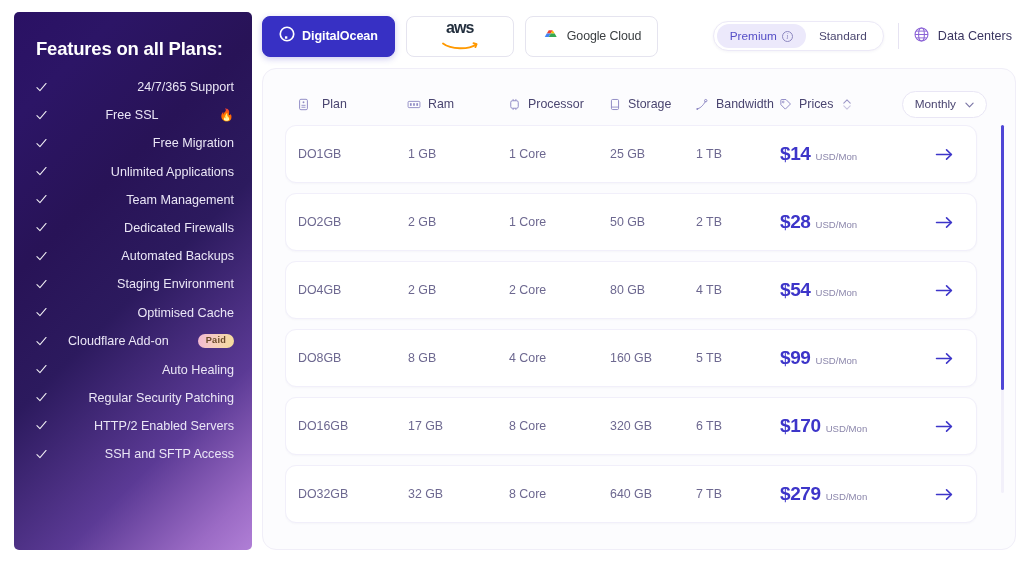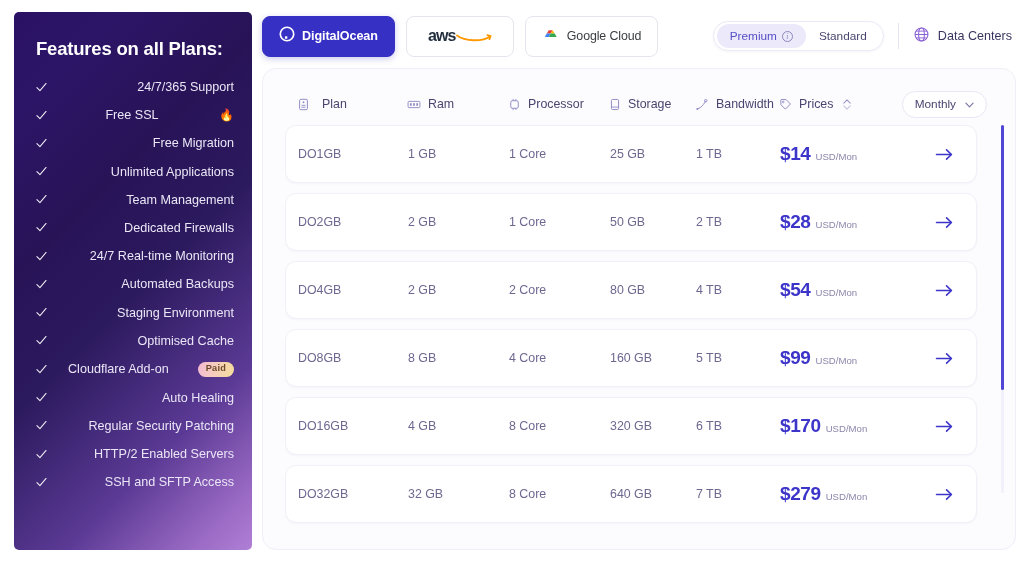--- a/index.html
+++ b/index.html
@@ -117,21 +117,21 @@
   }
   .ptab-label {
     font-size: 12.6px;
     font-weight: bold;
     color: #2a2550;
     letter-spacing: -0.1px;
     white-space: nowrap;
   }
   .ptab.active .ptab-label { color: #ffffff; }
   .ptab-label.gc { font-weight: normal; color: #3c4043; font-size: 12.4px; }
-  .aws-logo { display: flex; flex-direction: row; align-items: center; line-height: 1; }
+  .aws-logo { display: flex; flex-direction: column; align-items: center; line-height: 1; }
   .aws-word { font-size: 16px; font-weight: bold; color: #232f3e; letter-spacing: -0.8px; }
   .aws-smile { margin-top: 1px; }
 
   .topbar-right {
     margin-left: auto;
     display: flex;
     align-items: center;
     gap: 0;
   }
   .seg {
@@ -338,28 +338,20 @@
 
         <li class="feature-item">
           <span class="check">
               <svg width="11" height="11" viewBox="0 0 12 12">
                 <path d="M1 6.2 L4.3 9.4 L11 1.6" fill="none" stroke="#ffffff" stroke-width="1.15" stroke-linecap="round" stroke-linejoin="round"></path>
               </svg>
             </span>
           <span>Dedicated Firewalls</span>
         </li>
 
-        <li class="feature-item">
-          <span class="check">
-              <svg width="11" height="11" viewBox="0 0 12 12">
-                <path d="M1 6.2 L4.3 9.4 L11 1.6" fill="none" stroke="#ffffff" stroke-width="1.15" stroke-linecap="round" stroke-linejoin="round"></path>
-              </svg>
-            </span>
-          <span>24/7 Real-time Monitoring</span>
-        </li>
 
         <li class="feature-item">
           <span class="check">
               <svg width="11" height="11" viewBox="0 0 12 12">
                 <path d="M1 6.2 L4.3 9.4 L11 1.6" fill="none" stroke="#ffffff" stroke-width="1.15" stroke-linecap="round" stroke-linejoin="round"></path>
               </svg>
             </span>
           <span>Automated Backups</span>
         </li>
 
@@ -668,21 +660,21 @@
               <svg width="19" height="15" viewBox="0 0 20 16">
                   <path d="M1.5 8 H17" stroke="#3d35c9" stroke-width="1.7" stroke-linecap="round"></path>
                   <path d="M12.2 3 L17.4 8 L12.2 13" fill="none" stroke="#3d35c9" stroke-width="1.7" stroke-linecap="round" stroke-linejoin="round"></path>
                 </svg>
             </span>
           </div>
         </div>
 
         <div class="trow">
           <div class="cell c-plan">DO16GB</div>
-          <div class="cell c-ram">4 GB</div>
+          <div class="cell c-ram">17 GB</div>
           <div class="cell c-proc">8 Core</div>
           <div class="cell c-stor">320 GB</div>
           <div class="cell c-band">6 TB</div>
           <div class="c-price">
             <span class="price-num">$170</span>
             <span class="price-unit">USD/Mon</span>
           </div>
           <div class="c-arrow">
             <span class="arrow-btn">
               <svg width="19" height="15" viewBox="0 0 20 16">

